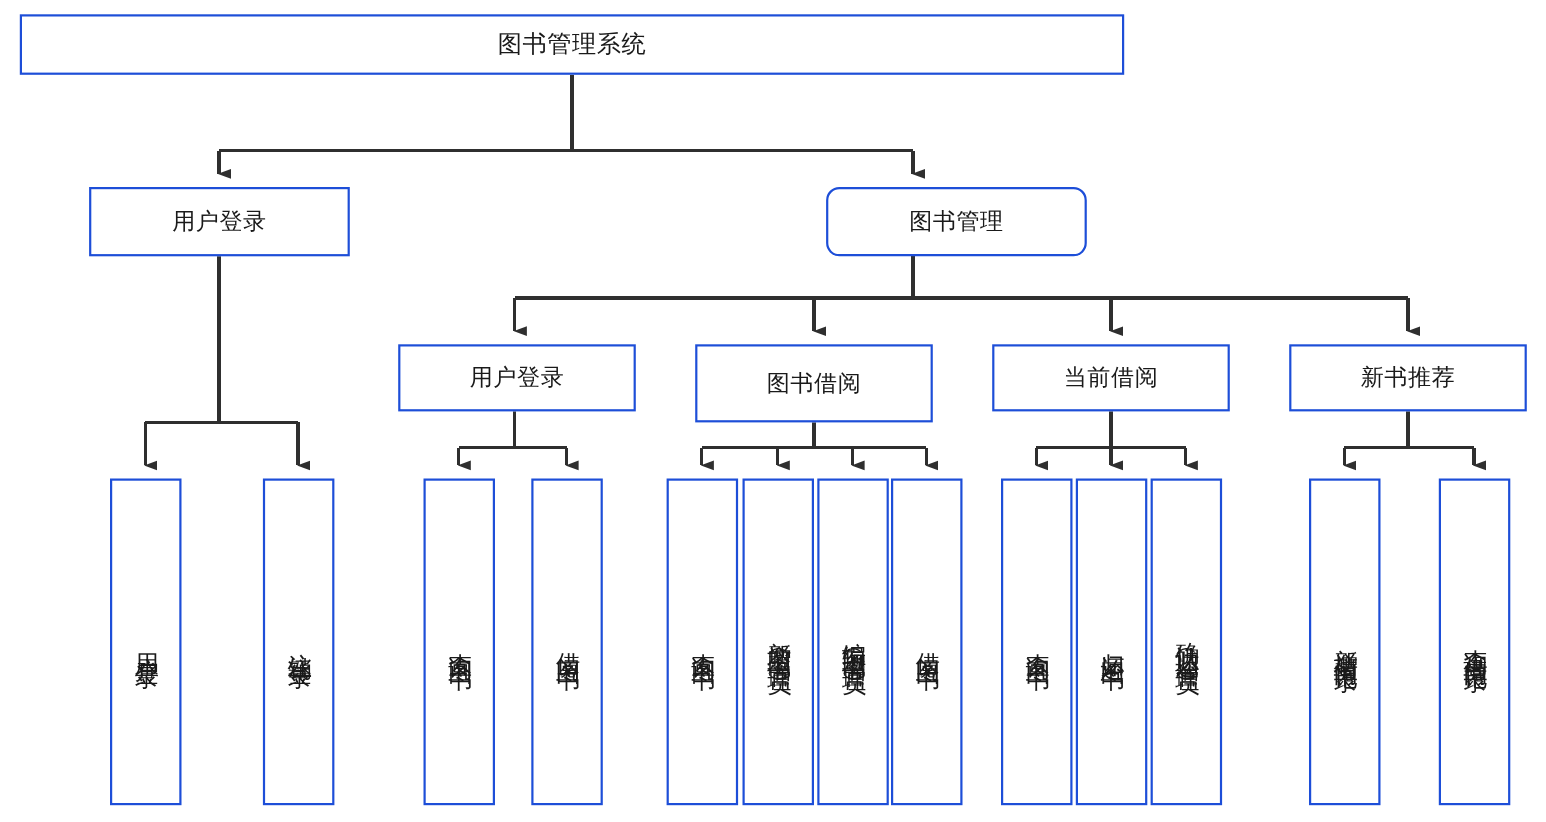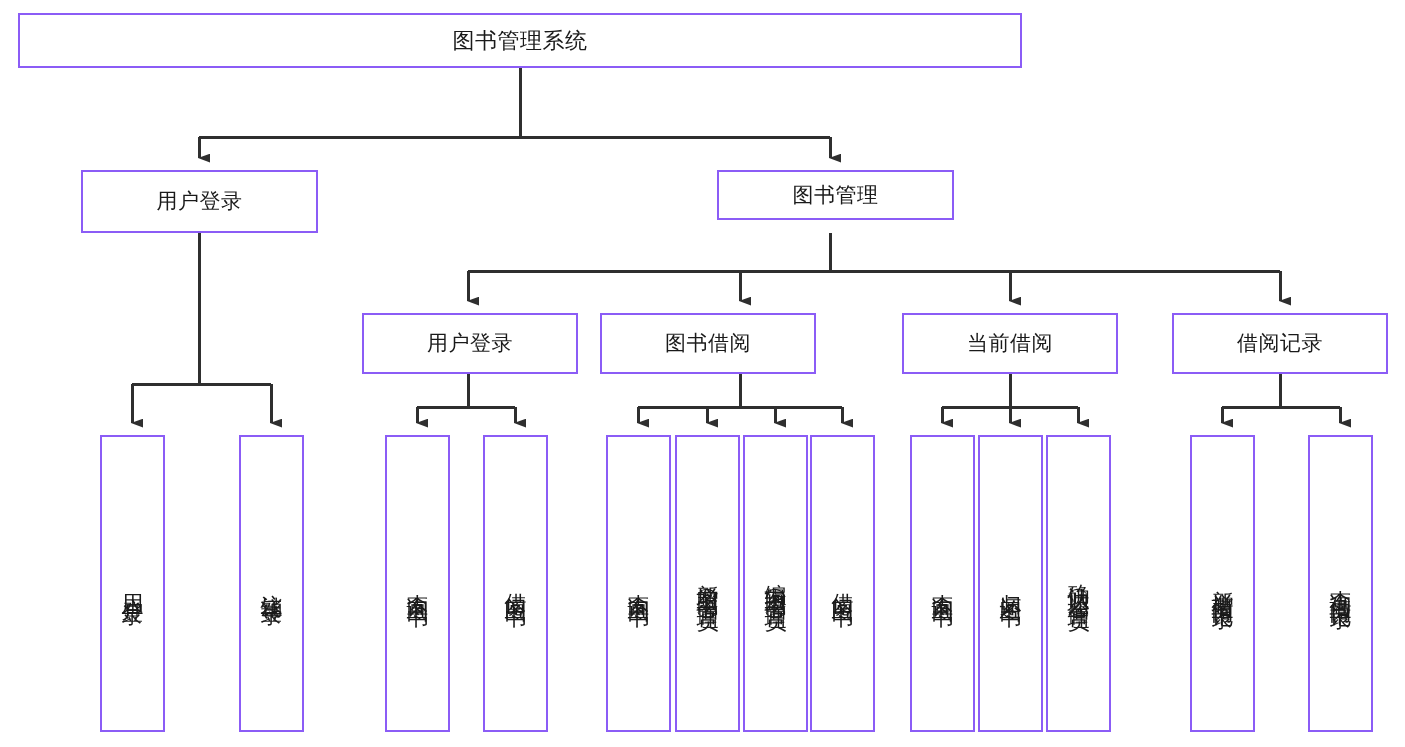--- a/index.html
+++ b/index.html
@@ -23,21 +23,21 @@
     position: absolute;
     left: 0;
     top: 0;
     width: 1405px;
     height: 747px;
   }
   .node {
     position: absolute;
     box-sizing: border-box;
     background: #ffffff;
-    border: 2px solid #8b5cf6;
+    border: 2px solid #1d4ed8;
     display: flex;
     align-items: center;
     justify-content: center;
     overflow: hidden;
   }
   .node-label {
     color: #1a1a1a;
     line-height: 1.18;
     text-align: center;
     white-space: pre;
@@ -124,35 +124,35 @@
     </g>
   </svg>
 
   <div class="node horizontal root" style="left:18px; top:13px; width:1004px; height:55px;">
     <span class="node-label">图书管理系统</span>
   </div>
 
   <div class="node horizontal" style="left:81px; top:170px; width:237px; height:63px;">
     <span class="node-label">用户登录</span>
   </div>
-  <div class="node horizontal" style="left:717px; top:170px; width:237px; height:50px;">
+  <div class="node horizontal" style="left:751px; top:170px; width:237px; height:63px;border-radius:12px;">
     <span class="node-label">图书管理</span>
   </div>
 
   <div class="node horizontal" style="left:362px; top:313px; width:216px; height:61px;">
     <span class="node-label">用户登录</span>
   </div>
-  <div class="node horizontal" style="left:600px; top:313px; width:216px; height:61px;">
+  <div class="node horizontal" style="left:632px; top:313px; width:216px; height:71px;">
     <span class="node-label">图书借阅</span>
   </div>
   <div class="node horizontal" style="left:902px; top:313px; width:216px; height:61px;">
     <span class="node-label">当前借阅</span>
   </div>
   <div class="node horizontal" style="left:1172px; top:313px; width:216px; height:61px;">
-    <span class="node-label">借阅记录</span>
+    <span class="node-label">新书推荐</span>
   </div>
 
   <div class="node vertical" style="left:100px; top:435px; width:65px; height:297px;">
     <span class="node-label">用户登录</span>
   </div>
   <div class="node vertical" style="left:239px; top:435px; width:65px; height:297px;">
     <span class="node-label">注销登录</span>
   </div>
 
   <div class="node vertical" style="left:385px; top:435px; width:65px; height:297px;">

